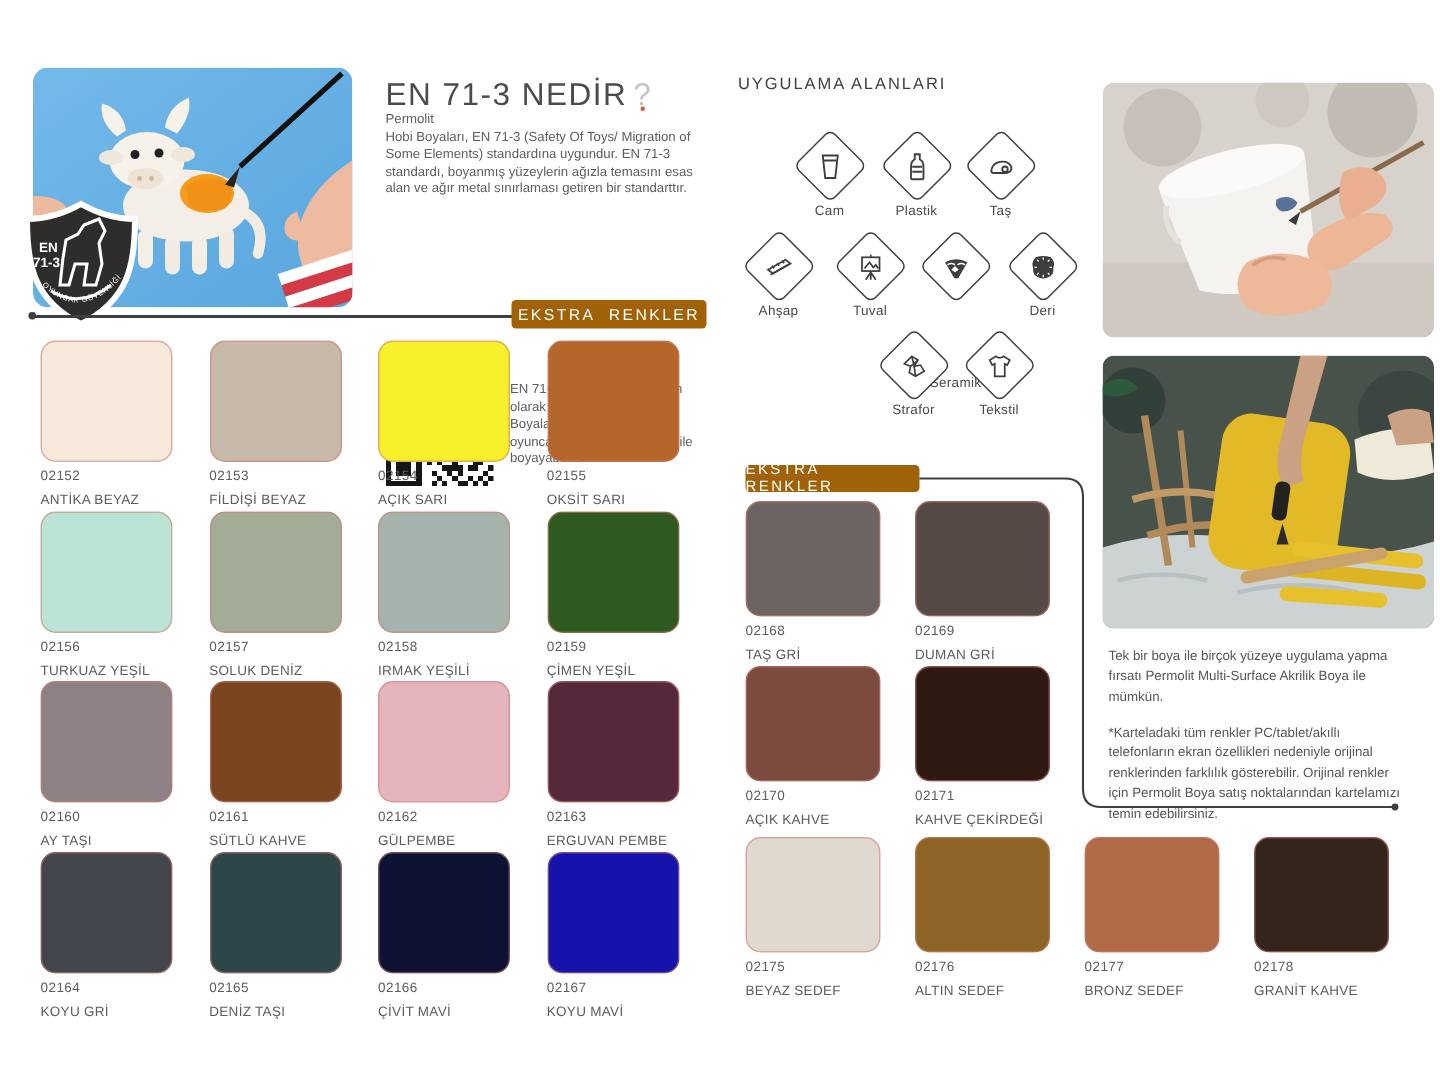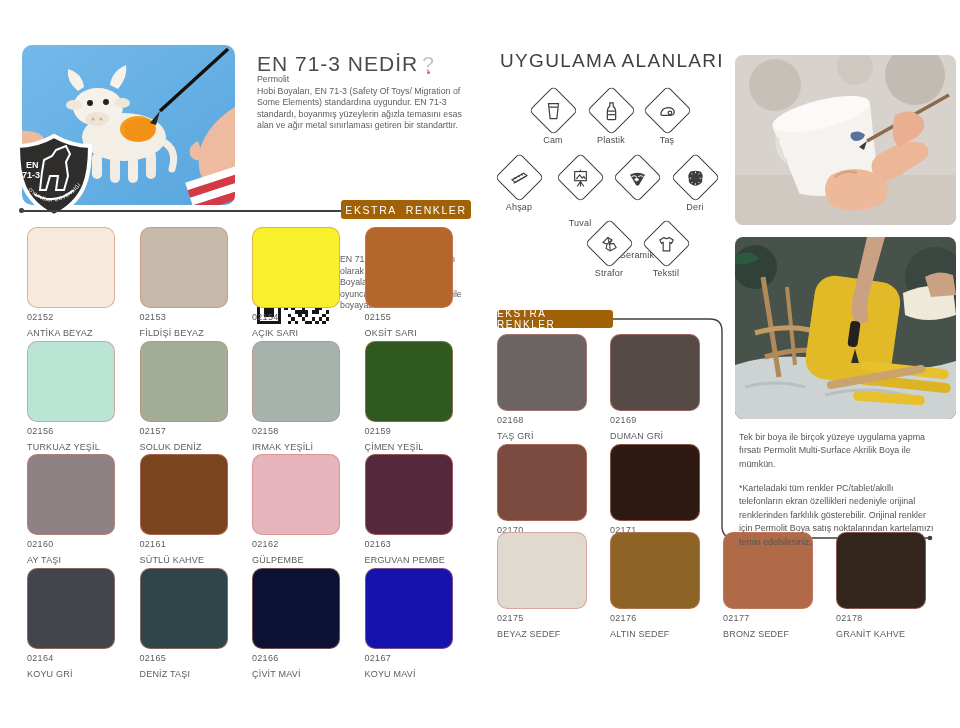--- a/index.html
+++ b/index.html
@@ -26,21 +26,21 @@
 
   
   .grid{position:absolute;display:grid;}
   .cell{width:100px;}
   .chip{width:88px;height:81px;border-radius:10px;border:1px solid rgba(205,125,112,.55);box-sizing:border-box;}
   .chip.r{width:90px;height:77px;}
   .code{font-size:9px;color:#5c5c5c;margin-top:4px;letter-spacing:.3px;}
   .cname{font-size:9px;color:#5c5c5c;letter-spacing:.2px;margin-top:6px;}
 
   
-  .h2{position:absolute;left:492px;top:50px;width:240px;text-align:center;font-size:19px;
+  .h2{position:absolute;left:492px;top:50px;width:240px;text-align:left;font-size:11px;
       letter-spacing:1.3px;color:#3f3f3f;white-space:nowrap;}
   .area{position:absolute;width:72px;display:flex;flex-direction:column;align-items:center;}
   .diamond{width:33px;height:33px;border:1.7px solid #3e3e3e;border-radius:5px;transform:rotate(45deg);
            display:flex;align-items:center;justify-content:center;background:#fff;}
   .diamond svg{transform:rotate(-45deg);display:block;}
   .alabel{margin-top:7px;font-size:9px;color:#4a4a4a;letter-spacing:.2px;}
 
   .qr{position:absolute;left:257px;top:252px;width:72px;height:72px;}
   .qr svg{width:100%;height:100%;display:block;}
 
@@ -257,21 +257,21 @@
   <div class="area" style="left:483px;top:160px;">
     <div class="diamond">
       <svg width="20" height="20" viewBox="0 0 24 24" fill="none" stroke="#3e3e3e" stroke-width="1.4">
         <path d="M3 14 L17 6 L21 9 L7 17 Z"></path>
           <path d="M5 18 L19 10"></path>
           <path d="M6 11 l2 1.5 M10 9 l2 1.5 M14 7 l2 1.5"></path>
       </svg>
     </div>
     <div class="alabel">Ahşap</div>
   </div>
-  <div class="area" style="left:544px;top:160px;gap:16px;">
+  <div class="area" style="left:544px;top:160px;">
     <div class="diamond">
       <svg width="20" height="20" viewBox="0 0 24 24" fill="none" stroke="#3e3e3e" stroke-width="1.4">
         <rect x="5" y="4" width="14" height="11"></rect>
         <path d="M7 13 l4 -5 3 4 2 -2 2 3"></path>
         <path d="M12 2 v2 M12 15 v7 M8 22 l4 -6 4 6"></path>
       </svg>
     </div>
     <div class="alabel">Tuval</div>
   </div>
   <div class="area" style="left:601px;top:160px;gap:48px;">
@@ -394,21 +394,21 @@
         <div class="code">02170</div>
         <div class="cname">AÇIK KAHVE</div>
       </div>
     <div class="cell">
         <div class="chip r" style="background: rgb(47, 25, 19);"></div>
         <div class="code">02171</div>
         <div class="cname">KAHVE ÇEKİRDEĞİ</div>
       </div>
   </div>
 
-  <div class="grid" style="left:497px;top:532px;grid-template-columns:repeat(4,113px);">
+  <div class="grid" style="left:497px;top:558px;grid-template-columns:repeat(4,113px);">
     <div class="cell">
         <div class="chip r" style="background: rgb(223, 217, 207);"></div>
         <div class="code">02175</div>
         <div class="cname">BEYAZ SEDEF</div>
       </div>
     <div class="cell">
         <div class="chip r" style="background: rgb(141, 100, 38);"></div>
         <div class="code">02176</div>
         <div class="cname">ALTIN SEDEF</div>
       </div>

